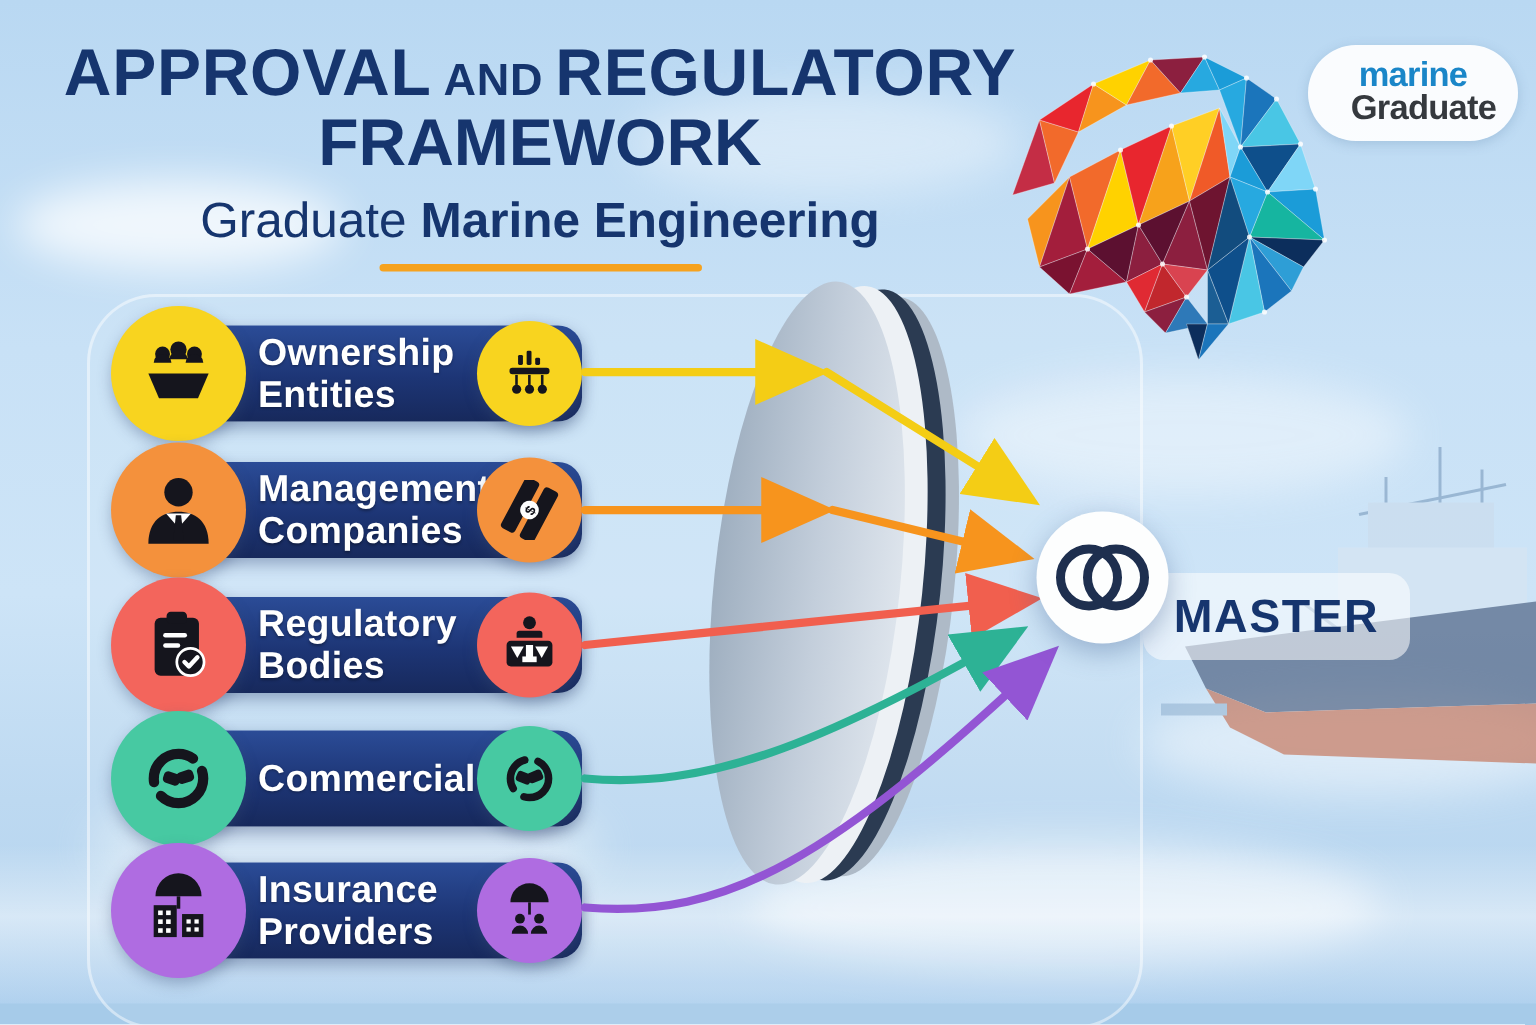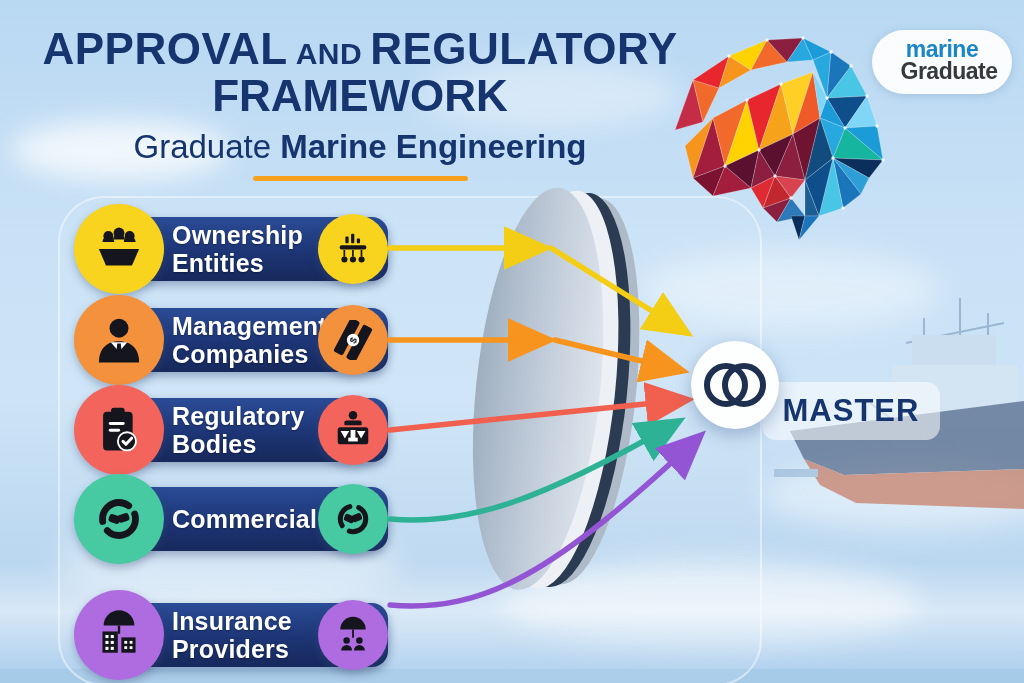--- a/index.html
+++ b/index.html
@@ -286,21 +286,21 @@
       <svg width="40" height="40" viewBox="0 0 44 42">
         <circle cx="22" cy="21" r="14" fill="none" stroke="#15151d" stroke-width="5.5" stroke-dasharray="26 10" stroke-linecap="round"></circle>
         <g fill="#15151d">
           <rect x="12.5" y="16.5" width="11" height="8" rx="2.5" transform="rotate(22 18 20)"></rect>
           <rect x="20.5" y="15.5" width="11" height="8" rx="2.5" transform="rotate(-22 26 19)"></rect>
         </g>
       </svg>
     </div>
   </div>
 
-  <div class="row" style="top:589px;padding-left:44px;">
+  <div class="row" style="top:561px;padding-left:44px;">
     <div class="pill">
       <div class="ln">Insurance</div>
       <div class="ln">Providers</div>
     </div>
     <div class="circ left" style="background: rgb(175, 108, 225);">
       <svg width="52" height="50" viewBox="0 0 44 42" fill="#15151d">
         <path d="M9,13 A13,13 0 0 1 35,13 Z"></path>
         <rect x="21" y="13" width="2" height="7"></rect>
         <rect x="8" y="18" width="13" height="18"></rect>
         <rect x="24" y="23" width="12" height="13"></rect>

